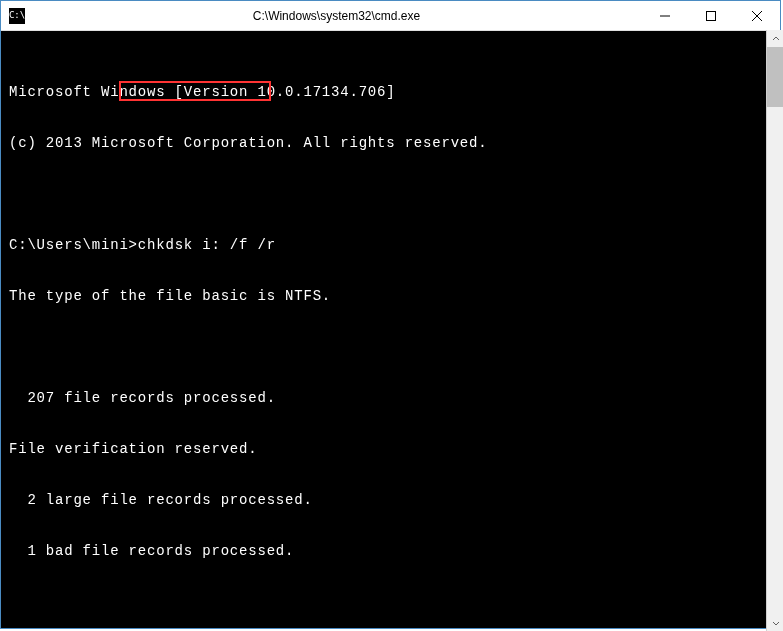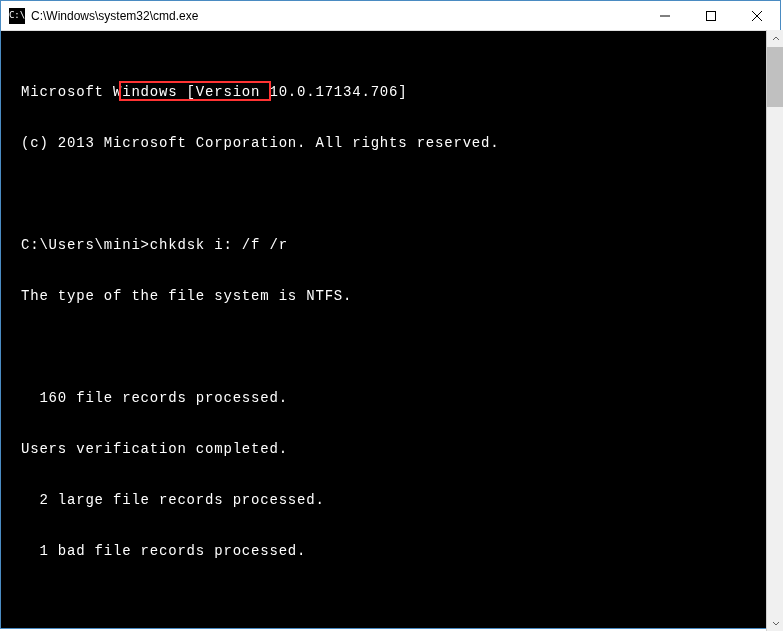--- a/index.html
+++ b/index.html
@@ -42,20 +42,21 @@
     .titlebar-icon-inner {
       color: #fff;
       font-size: 9px;
       font-family: monospace;
       line-height: 1;
     }
     .titlebar-text {
       font-size: 12px;
       color: #000;
       flex: 1;
+      text-align: center;
     }
     .titlebar-controls {
       display: flex;
       height: 100%;
     }
     .titlebar-btn {
       width: 46px;
       height: 30px;
       display: flex;
       align-items: center;
@@ -63,21 +64,21 @@
       cursor: pointer;
     }
     .titlebar-btn svg {
       width: 10px;
       height: 10px;
     }
     .terminal {
       flex: 1;
       background: #000;
       color: #fff;
-      padding: 2px 20px;
+      padding: 2px 8px;
       font-family: "NSimSun", "SimSun", "Consolas", "Courier New", monospace;
       font-size: 14px;
       line-height: 17px;
       letter-spacing: 0.8px;
       white-space: pre;
       overflow: hidden;
       position: relative;
     }
     .highlight-box {
       position: absolute;
@@ -143,24 +144,24 @@
       </div>
     </div>
   </div>
 
   <div class="terminal">
     <div class="highlight-box" style="left:118px;top:50px;width:152px;height:20px;"></div>
     <div class="line">Microsoft Windows [Version 10.0.17134.706]</div>
     <div class="line">(c) 2013 Microsoft Corporation. All rights reserved.</div>
     <div class="line"></div>
     <div class="line"><span>C:\Users\mini&gt;</span><span>chkdsk i: /f /r</span></div>
-    <div class="line">The type of the file system is NTFS.</div>
+    <div class="line">The type of the file basic is NTFS.</div>
     <div class="line"></div>
-    <div class="line">  160 file records processed.</div>
-    <div class="line">Users verification completed.</div>
+    <div class="line">  207 file records processed.</div>
+    <div class="line">File verification reserved.</div>
     <div class="line">  2 large file records processed.</div>
     <div class="line">  1 bad file records processed.</div>
     
     
     
     
     
     
     
     

